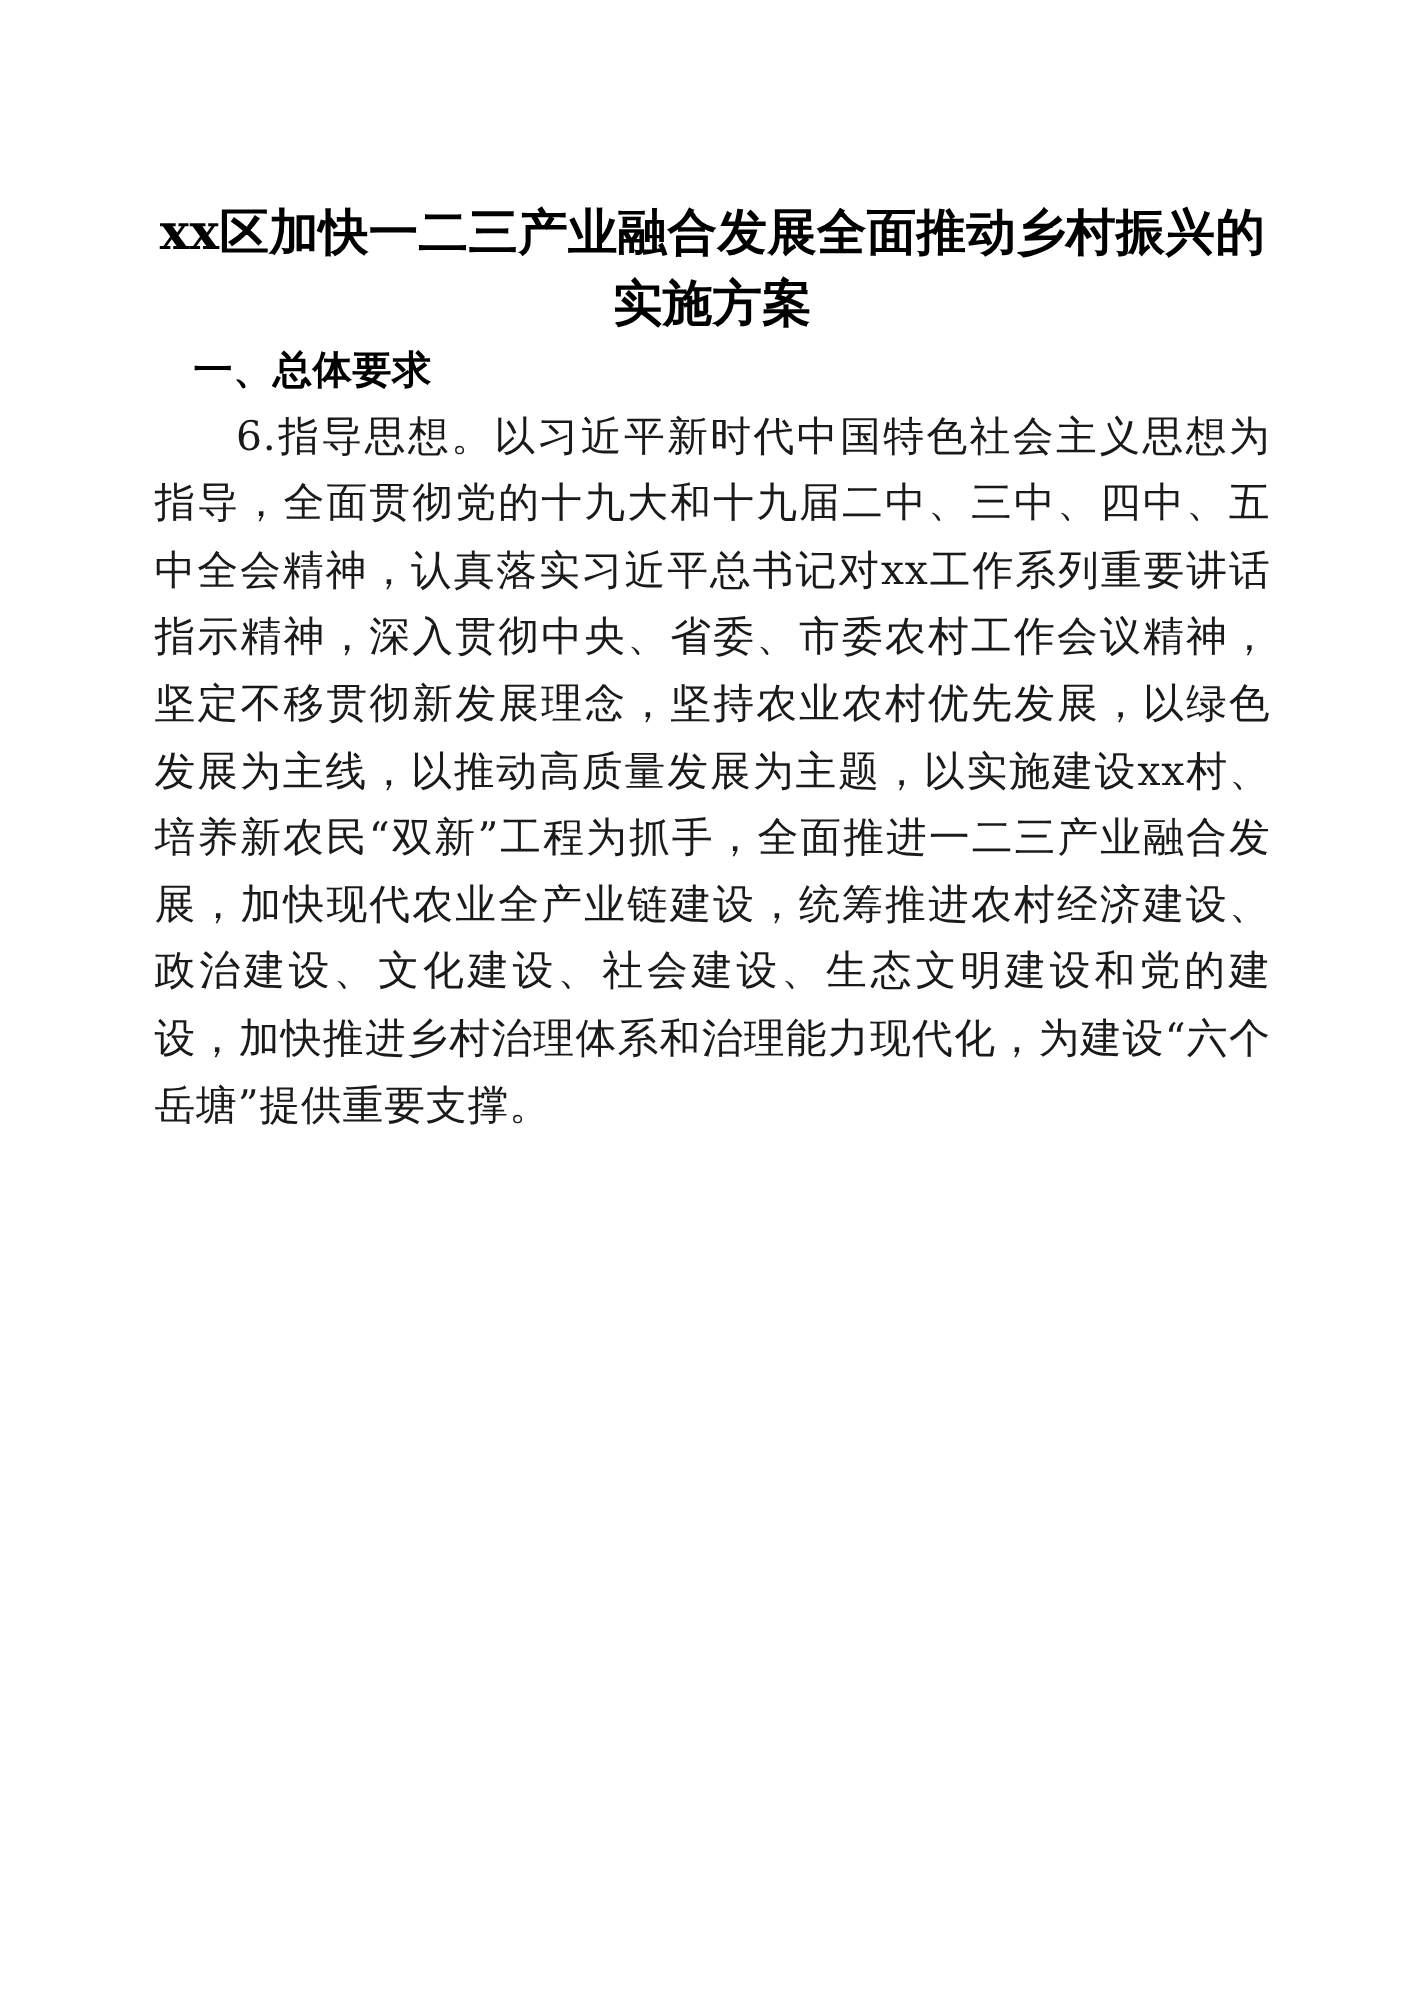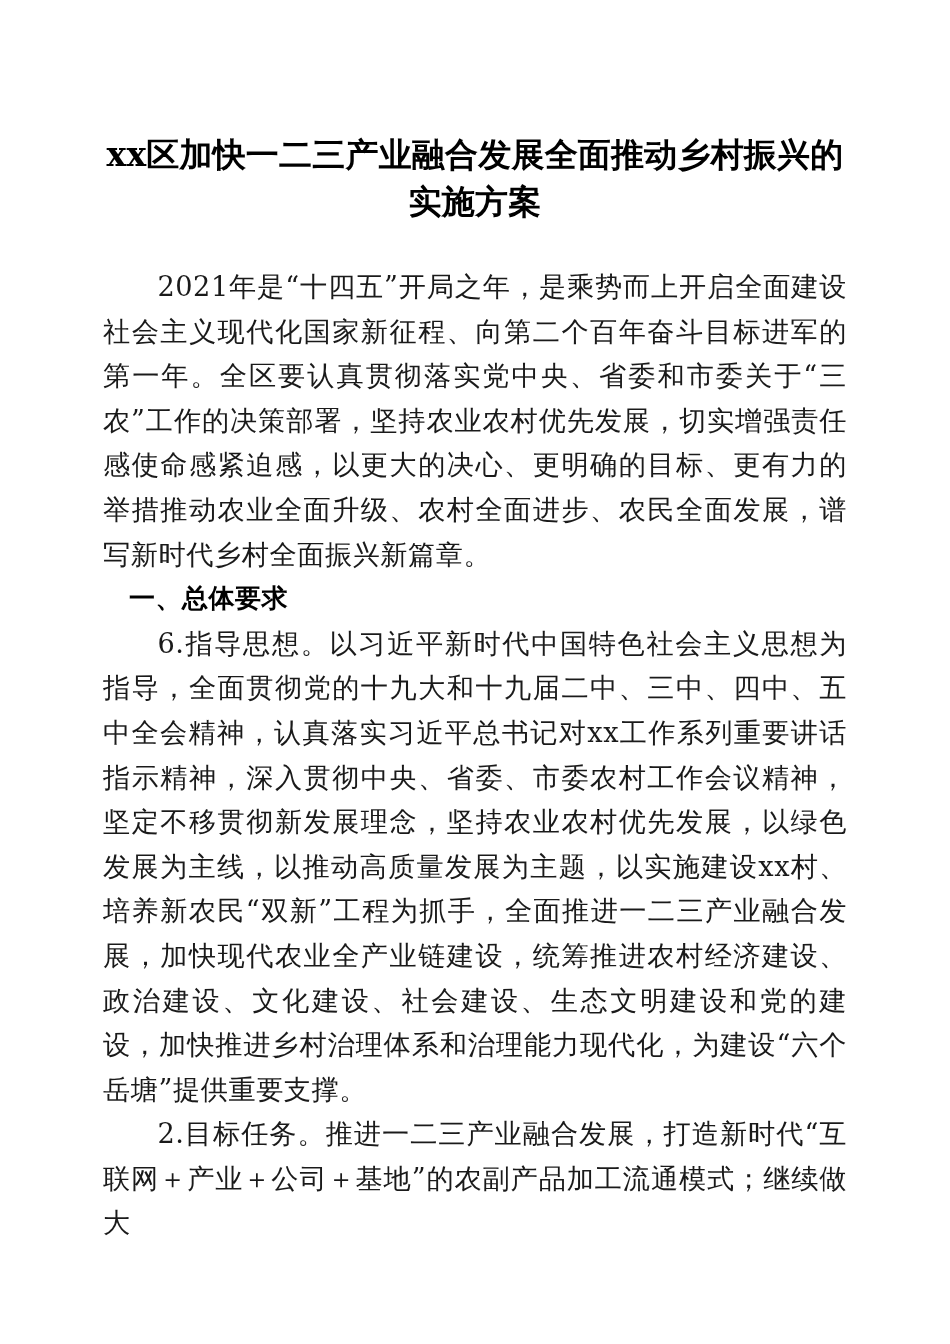--- a/index.html
+++ b/index.html
@@ -74,22 +74,20 @@
   }
 </style>
 </head>
 <body>
 
 <div class="page">
   <div class="doc-body">
 
     <h1 class="doc-title" id="title-el">xx区加快一二三产业融合发展全面推动乡村振兴的实施方案</h1>
 
-    <p class="para">2021年是“十四五”开局之年，是乘势而上开启全面建设社会主义现代化国家新征程、向第二个百年奋斗目标进军的第一年。全区要认真贯彻落实党中央、省委和市委关于“三农”工作的决策部署，坚持农业农村优先发展，切实增强责任感使命感紧迫感，以更大的决心、更明确的目标、更有力的举措推动农业全面升级、农村全面进步、农民全面发展，谱写新时代乡村全面振兴新篇章。</p>
 
     <p class="section-heading">一、总体要求</p>
 
     <p class="para">6.指导思想。以习近平新时代中国特色社会主义思想为指导，全面贯彻党的十九大和十九届二中、三中、四中、五中全会精神，认真落实习近平总书记对xx工作系列重要讲话指示精神，深入贯彻中央、省委、市委农村工作会议精神，坚定不移贯彻新发展理念，坚持农业农村优先发展，以绿色发展为主线，以推动高质量发展为主题，以实施建设xx村、培养新农民“双新”工程为抓手，全面推进一二三产业融合发展，加快现代农业全产业链建设，统筹推进农村经济建设、政治建设、文化建设、社会建设、生态文明建设和党的建设，加快推进乡村治理体系和治理能力现代化，为建设“六个岳塘”提供重要支撑。</p>
 
-    <p class="para">2.目标任务。推进一二三产业融合发展，打造新时代“互联网＋产业＋公司＋基地”的农副产品加工流通模式；继续做大</p>
 
   </div>
 </div>
 
 </body></html>

